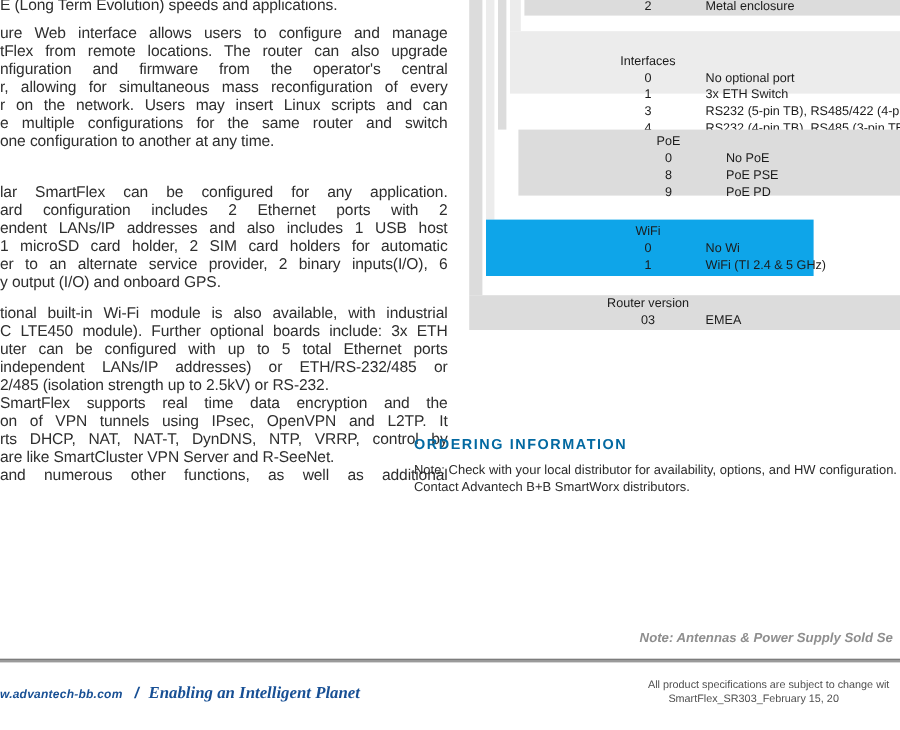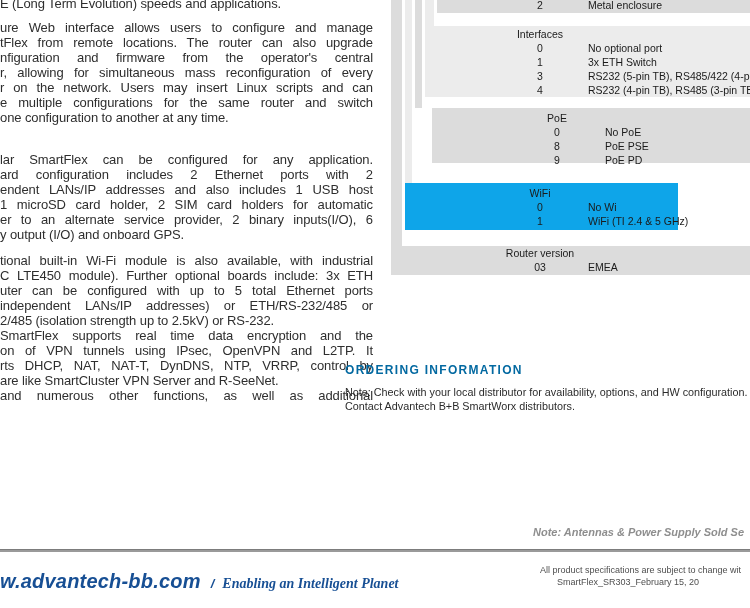--- a/index.html
+++ b/index.html
@@ -23,21 +23,21 @@
   .topline{position:absolute;left:683px;top:0;width:67px;height:2px;background:#4e4e4e;}
   
   .oi-title{position:absolute;left:345px;top:363px;font-size:12px;font-weight:bold;
     letter-spacing:1.3px;color:#0369a1;white-space:nowrap;}
   .oi-note{position:absolute;left:345px;top:386px;width:410px;font-size:10.8px;line-height:13.5px;color:#2b2b2b;}
   
   .antennas-note{position:absolute;left:533px;top:526px;font-size:11px;font-weight:bold;
     font-style:italic;color:#8e8e8e;white-space:nowrap;}
   .divider{position:absolute;left:0;top:549px;width:750px;height:3px;background:#9a9a9a;border-top:1px solid #7c7c7c;box-sizing:border-box;}
   .footer-left{position:absolute;left:0;top:570px;display:flex;align-items:baseline;white-space:nowrap;color:#174f94;}
-  .footer-left .site{font-size:20px;font-weight:bold;font-style:italic;letter-spacing:0.2px;}
+  .footer-left .site{font-size:10px;font-weight:bold;font-style:italic;letter-spacing:0.2px;}
   .footer-left .sep{font-size:13px;font-weight:bold;font-style:italic;margin:0 8px 0 10px;}
   .footer-left .slogan{font-family:"Liberation Serif", serif;font-size:14px;font-weight:bold;font-style:italic;}
   .legal{position:absolute;font-size:9px;color:#4f4f4f;white-space:nowrap;}
   .legal.l1{left:540px;top:565px;}
   .legal.l2{left:557px;top:577px;}
 </style>
 </head>
 <body>
 
 <div class="para" style="top:-4px">
@@ -83,21 +83,21 @@
 <div class="strip" style="left:405px;top:0;width:7px;height:183px;background:#ececec"></div>
 <div class="strip" style="left:391px;top:0;width:11px;height:246px;background:#dcdcdc"></div>
 
 <div class="sec cut" style="left:437px;top:0;width:313px;height:13px;background:#dcdcdc;--cl:55px;--dl:151px">
   <div class="trow">
     <span class="code">2</span>
     <span class="desc">Metal enclosure</span>
   </div>
 </div>
 
-<div class="sec" style="left:425px;top:26px;width:325px;height:71px;background:#ececec;--cl:67px;--dl:163px;padding-top:1px">
+<div class="sec" style="left:425px;top:26px;width:325px;height:52px;background:#ececec;--cl:67px;--dl:163px;padding-top:18px">
   <div class="hdr">
     <span class="label">Interfaces</span>
   </div>
   <div class="trow">
     <span class="code">0</span>
     <span class="desc">No optional port</span>
   </div>
   <div class="trow">
     <span class="code">1</span>
     <span class="desc">3x ETH Switch</span>

